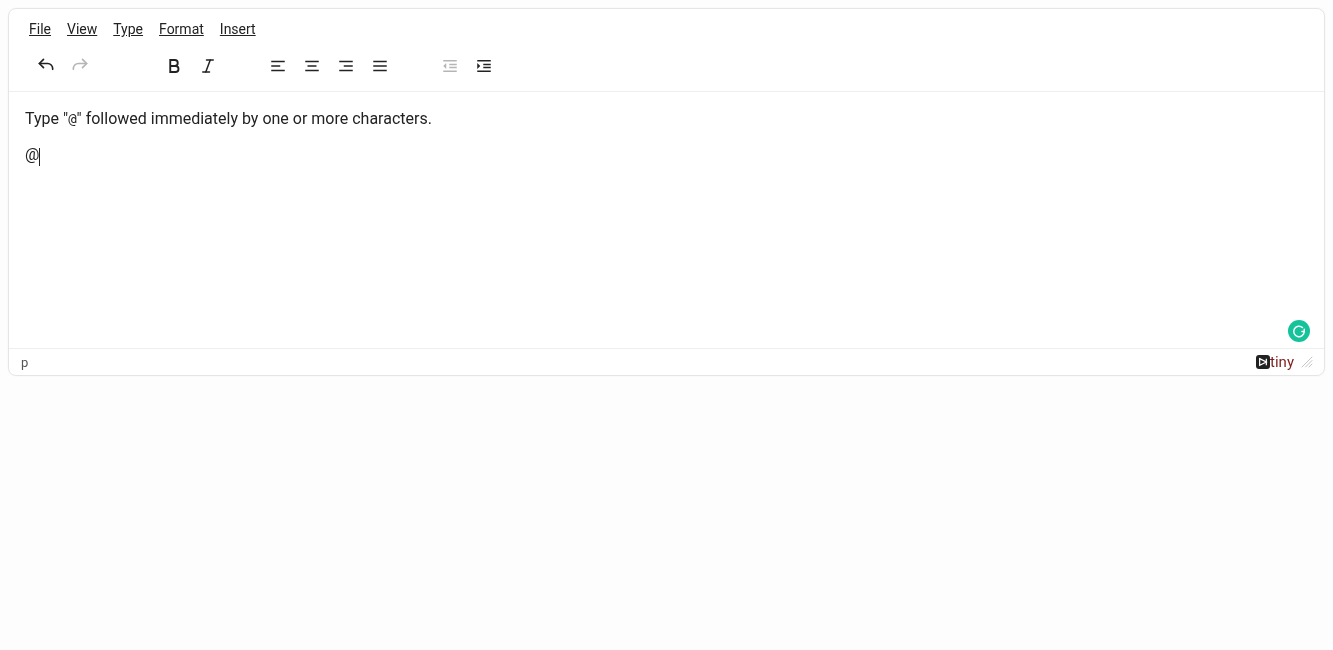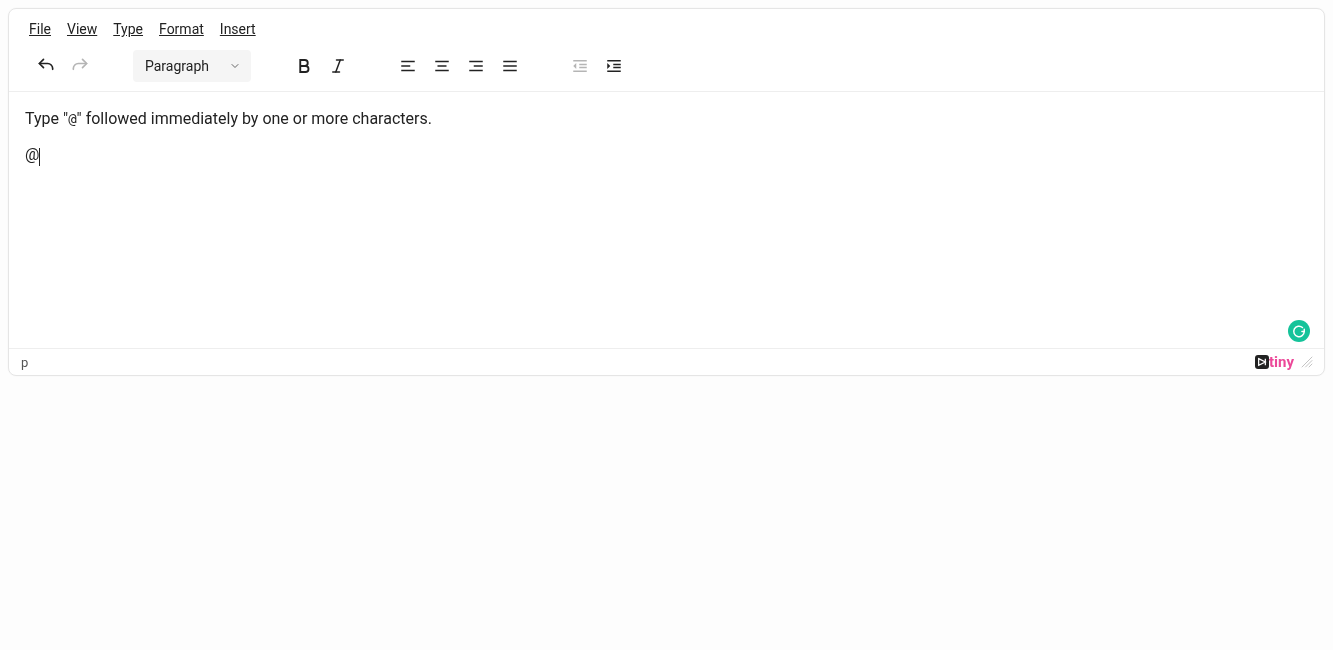--- a/index.html
+++ b/index.html
@@ -121,23 +121,23 @@
     color: #555;
   }
   .status-right {
     display: flex;
     align-items: center;
     gap: 6px;
   }
   .tiny-logo {
     display: flex;
     align-items: center;
-    font-weight: 700;
+    font-weight: 400;
     font-size: 15px;
-    color: #ec4899;
+    color: #7f1d1d;
   }
   .tiny-mark {
     width: 14px;
     height: 14px;
     border-radius: 3px;
     background: #222;
     display: flex;
     align-items: center;
     justify-content: center;
   }
@@ -171,28 +171,20 @@
       <div class="tool-btn disabled">
         <svg width="20" height="20" viewBox="0 0 24 24" fill="none" stroke="currentColor" stroke-width="2" stroke-linecap="round" stroke-linejoin="round">
             <path d="M15 14l5-5-5-5"></path>
             <path d="M20 9H10a6 6 0 0 0-6 6v1"></path>
           </svg>
       </div>
     </div>
 
     <div class="tool-sep"></div>
 
-    <div class="block-select">
-      <span>Paragraph</span>
-      <span class="chev">
-        <svg width="12" height="12" viewBox="0 0 24 24" fill="none" stroke="currentColor" stroke-width="2" stroke-linecap="round" stroke-linejoin="round">
-            <polyline points="6 9 12 15 18 9"></polyline>
-          </svg>
-      </span>
-    </div>
 
     <div class="tool-sep"></div>
 
     <div class="tool-group">
       <div class="tool-btn">
         <svg width="18" height="18" viewBox="0 0 24 24" fill="currentColor">
             <path d="M7 4h6a4 4 0 0 1 0 8H7zM7 12h7a4 4 0 0 1 0 8H7z" fill="none" stroke="currentColor" stroke-width="2.5"></path>
           </svg>
       </div>
       <div class="tool-btn">

